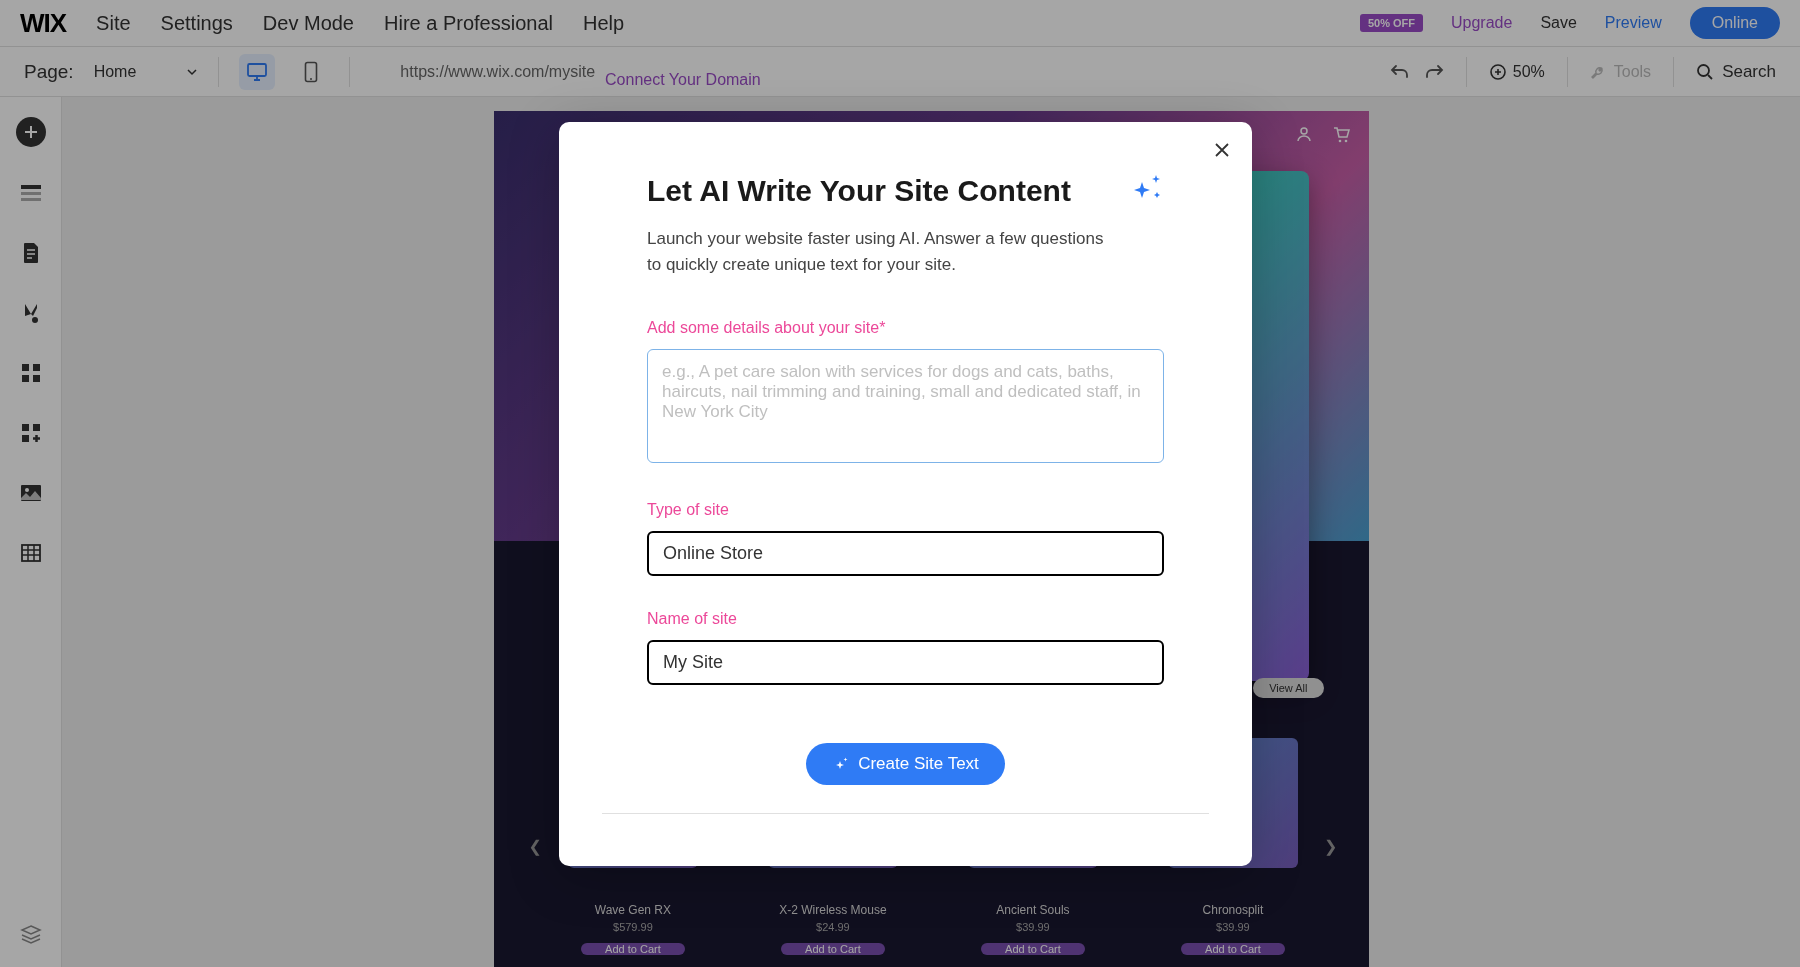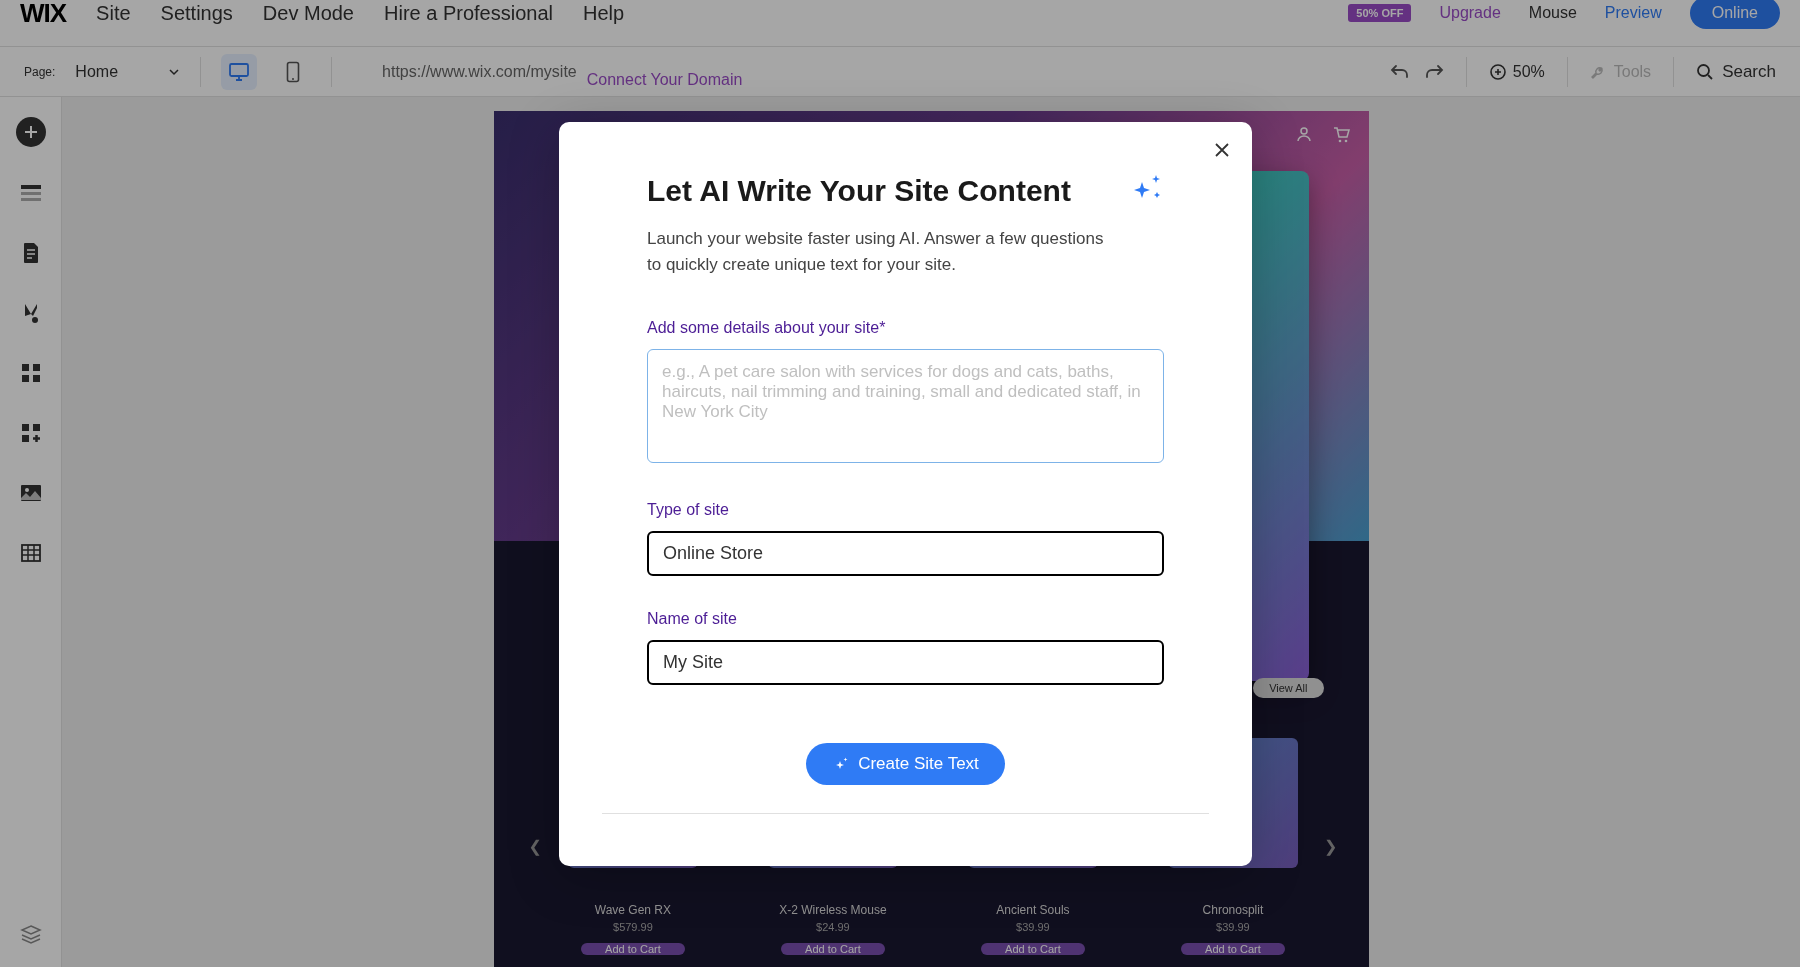--- a/index.html
+++ b/index.html
@@ -1,33 +1,33 @@
 <!DOCTYPE html>
 <html><head>
 <meta charset="utf-8">
 <style>
 * { margin: 0; padding: 0; box-sizing: border-box; font-family: -apple-system, BlinkMacSystemFont, "Segoe UI", Helvetica, Arial, sans-serif; }
 body { width: 1800px; height: 967px; overflow: hidden; background: #f5f5f5; position: relative; }
 
 
-.top-menu { height: 47px; background: #fff; border-bottom: 1px solid #e0e0e0; display: flex; align-items: flex-end; padding: 17px 20px; justify-content: space-between; }
+.top-menu { height: 47px; background: #fff; border-bottom: 1px solid #e0e0e0; display: flex; align-items: center; padding: 4px 20px; justify-content: space-between; }
 .top-menu-left { display: flex; align-items: center; gap: 30px; }
 .wix-logo { font-size: 26px; font-weight: 900; letter-spacing: -1px; color: #000; }
 .menu-items { display: flex; gap: 30px; }
 .menu-item { font-size: 20px; color: #333; cursor: pointer; }
 .top-menu-right { display: flex; align-items: center; gap: 28px; }
 .badge-off { background: #9a4cc6; color: #fff; font-size: 11px; font-weight: 700; padding: 3px 8px; border-radius: 3px; }
 .upgrade-link { color: #9a4cc6; font-size: 16px; cursor: pointer; }
 .save-link { color: #333; font-size: 16px; cursor: pointer; }
 .preview-link { color: #2f7bf5; font-size: 16px; cursor: pointer; }
 .publish-btn { background: #2f7bf5; color: #fff; border: none; border-radius: 20px; padding: 7px 22px; font-size: 16px; cursor: pointer; }
 
 
 .second-bar { height: 50px; background: #fff; border-bottom: 1px solid #e0e0e0; display: flex; align-items: center; padding: 0 24px; gap: 20px; }
-.page-label { font-size: 12px; color: #333; }
+.page-label { font-size: 19px; color: #333; }
 .page-dropdown { display: flex; align-items: center; gap: 50px; font-size: 16px; color: #333; cursor: pointer; }
 .page-dropdown svg { width: 12px; height: 12px; }
 .vdiv { width: 1px; height: 30px; background: #e0e0e0; }
 .device-icons { display: flex; gap: 18px; align-items: center; }
 .device-btn { width: 36px; height: 36px; display: flex; align-items: center; justify-content: center; border-radius: 6px; cursor: pointer; }
 .device-btn.active { background: #e7f0ff; color: #2f7bf5; }
 .url-area { display: flex; align-items: center; gap: 10px; margin-left: 30px; }
 .url-text { font-size: 16px; color: #666; }
 .connect-domain { color: #9a4cc6; font-size: 16px; cursor: pointer; margin-top: 16px; }
 .second-bar-right { margin-left: auto; display: flex; align-items: center; gap: 22px; }
@@ -63,21 +63,21 @@
 .add-cart-btn { background: #7a4fb0; color: #fff; border: none; border-radius: 14px; padding: 0 24px; font-size: 11px; cursor: pointer; }
 
 
 .overlay { position: absolute; inset: 0; background: rgba(0,0,0,0.35); z-index: 100; }
 .modal { position: absolute; left: 559px; top: 122px; width: 693px; background: #fff; border-radius: 10px; z-index: 101; padding: 52px 88px 32px 88px; box-shadow: 0 10px 50px rgba(0,0,0,0.25); }
 .modal-close { position: absolute; top: 18px; right: 22px; cursor: pointer; font-size: 20px; color: #333; background: none; border: none; }
 .modal-header { display: flex; justify-content: space-between; align-items: flex-start; margin-bottom: 18px; }
 .modal-title { font-size: 30px; font-weight: 700; color: #1a1a1a; }
 .sparkle-icon { color: #2f7bf5; }
 .modal-desc { font-size: 17px; color: #444; line-height: 1.5; margin-bottom: 42px; max-width: 470px; }
-.form-label { font-size: 16px; color: #4c1d95; margin-bottom: 12px; display: block; }
+.form-label { font-size: 16px; color: #ec4899; margin-bottom: 12px; display: block; }
 .form-textarea { width: 100%; border: 1px solid #7db3e8; border-radius: 6px; padding: 12px 14px; font-size: 17px; font-family: inherit; color: #333; resize: none; height: 114px; margin-bottom: 34px; }
 .form-textarea::placeholder { color: #bfbfbf; }
 .form-input { width: 100%; border: 2px solid #000000; border-radius: 6px; padding: 10px 14px; font-size: 18px; color: #333; margin-bottom: 34px; }
 .create-btn { display: flex; align-items: center; gap: 10px; background: #2f7bf5; color: #fff; border: none; border-radius: 22px; padding: 11px 26px; font-size: 17px; cursor: pointer; margin: 24px auto 28px auto; }
 .create-btn svg { width: 16px; height: 16px; }
 .modal-divider { border: none; border-top: 1px solid #e0e0e0; margin-bottom: 20px; margin-left: -45px; margin-right: -45px; }
 .modal-footer { font-size: 15px; color: #555; text-align: center; line-height: 1.55; margin-left: -45px; margin-right: -45px; }
 .modal-footer a { color: #2f7bf5; text-decoration: none; cursor: pointer; }
 </style>
 </head>
@@ -90,21 +90,21 @@
       <div class="menu-item">Site</div>
       <div class="menu-item">Settings</div>
       <div class="menu-item">Dev Mode</div>
       <div class="menu-item">Hire a Professional</div>
       <div class="menu-item">Help</div>
     </div>
   </div>
   <div class="top-menu-right">
     <span class="badge-off">50% OFF</span>
     <span class="upgrade-link">Upgrade</span>
-    <span class="save-link">Mouse</span>
+    <span class="save-link">Save</span>
     <span class="preview-link">Preview</span>
     <button class="publish-btn">Online</button>
   </div>
 </div>
 
 <div class="second-bar">
   <span class="page-label">Page:</span>
   <div class="page-dropdown">
     <span>Home</span>
     <svg viewBox="0 0 12 12">

